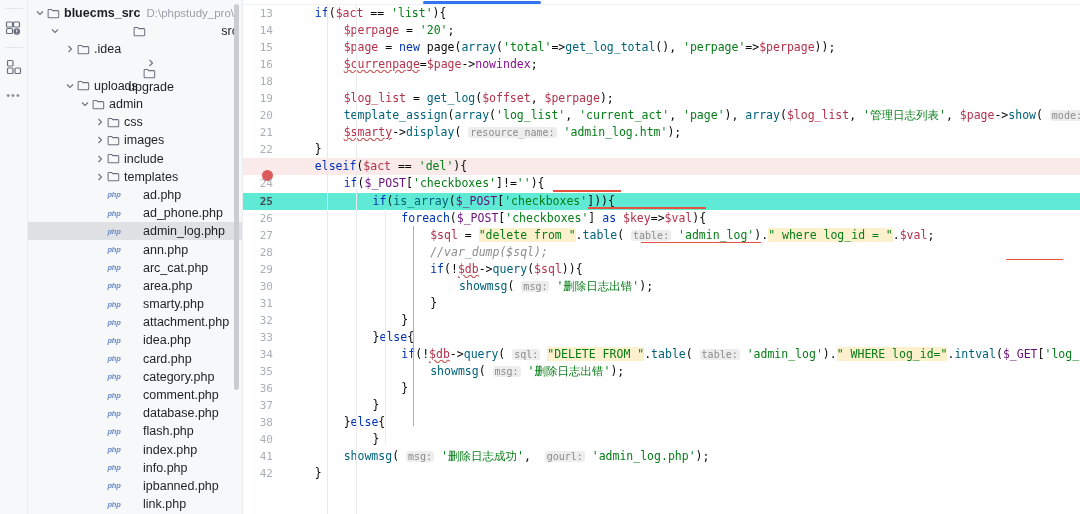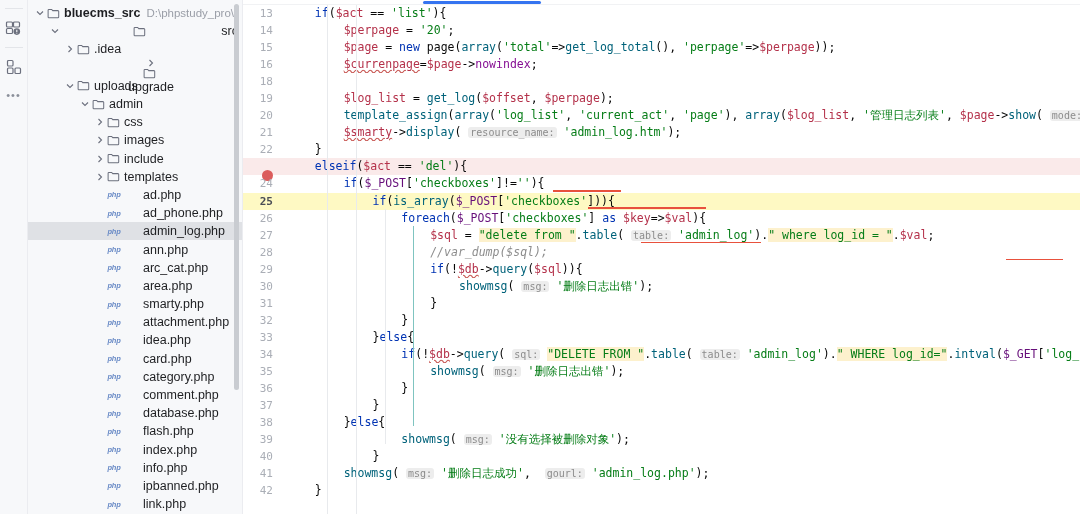--- a/index.html
+++ b/index.html
@@ -143,21 +143,21 @@
     line-height: 17.05px;
   }
   .code-row {
     position: relative;
     height: 17.05px;
     display: flex;
     align-items: center;
     white-space: pre;
   }
   .code-row.hl-red  { background: #faeaea; }
-  .code-row.hl-blue { background: #fef9c3; }
+  .code-row.hl-blue { background: #5eead4; }
 
   .gutter {
     width: 40px; min-width: 40px;
     text-align: right;
     padding-right: 10px;
     color: #aaaeb6;
     font-size: 11px;
     font-family: "DejaVu Sans Mono", monospace;
     user-select: none;
     position: relative;
@@ -487,21 +487,20 @@
         <div class="code-row"><div class="gutter">29</div><div class="code-text"><span style="display:inline-block;width:144.2px"></span><span class="kw">if</span><span class="plain">(!</span><span class="var2 wavy">$db</span><span class="plain">-&gt;</span><span class="fn">query</span><span class="plain">(</span><span class="var2">$sql</span><span class="plain">)){</span></div></div>
         <div class="code-row"><div class="gutter">30</div><div class="code-text"><span style="display:inline-block;width:173.04px"></span><span class="fn">showmsg</span><span class="plain">( </span><span class="hint">msg:</span><span class="plain"> </span><span class="str">'删除日志出错'</span><span class="plain">);</span></div></div>
         <div class="code-row"><div class="gutter">31</div><div class="code-text"><span style="display:inline-block;width:144.2px"></span><span class="plain">}</span></div></div>
         <div class="code-row"><div class="gutter">32</div><div class="code-text"><span style="display:inline-block;width:115.36px"></span><span class="plain">}</span></div></div>
         <div class="code-row"><div class="gutter">33</div><div class="code-text"><span style="display:inline-block;width:86.52px"></span><span class="plain">}</span><span class="kw">else</span><span class="plain">{</span></div></div>
         <div class="code-row"><div class="gutter">34</div><div class="code-text"><span style="display:inline-block;width:115.36px"></span><span class="kw">if</span><span class="plain">(!</span><span class="var2 wavy">$db</span><span class="plain">-&gt;</span><span class="fn">query</span><span class="plain">( </span><span class="hint">sql:</span><span class="plain"> </span><span class="str sqlhl">"DELETE FROM "</span><span class="plain">.</span><span class="fn">table</span><span class="plain">( </span><span class="hint">table:</span><span class="plain"> </span><span class="str">'admin_log'</span><span class="plain">).</span><span class="str sqlhl">" WHERE log_id="</span><span class="plain">.</span><span class="fn">intval</span><span class="plain">(</span><span class="gfield">$_GET</span><span class="plain">[</span><span class="str">'log_id'</span></div></div>
         <div class="code-row"><div class="gutter">35</div><div class="code-text"><span style="display:inline-block;width:144.2px"></span><span class="fn">showmsg</span><span class="plain">( </span><span class="hint">msg:</span><span class="plain"> </span><span class="str">'删除日志出错'</span><span class="plain">);</span></div></div>
         <div class="code-row"><div class="gutter">36</div><div class="code-text"><span style="display:inline-block;width:115.36px"></span><span class="plain">}</span></div></div>
         <div class="code-row"><div class="gutter">37</div><div class="code-text"><span style="display:inline-block;width:86.52px"></span><span class="plain">}</span></div></div>
         <div class="code-row"><div class="gutter">38</div><div class="code-text"><span style="display:inline-block;width:57.68px"></span><span class="plain">}</span><span class="kw">else</span><span class="plain">{</span></div></div>
-        <div class="code-row"><div class="gutter">39</div><div class="code-text"><span style="display:inline-block;width:115.36px"></span><span class="fn">showmsg</span><span class="plain">( </span><span class="hint">msg:</span><span class="plain"> </span><span class="str">'没有选择被删除对象'</span><span class="plain">);</span></div></div>
         <div class="code-row"><div class="gutter">40</div><div class="code-text"><span style="display:inline-block;width:86.52px"></span><span class="plain">}</span></div></div>
         <div class="code-row"><div class="gutter">41</div><div class="code-text"><span style="display:inline-block;width:57.68px"></span><span class="fn">showmsg</span><span class="plain">( </span><span class="hint">msg:</span><span class="plain"> </span><span class="str">'删除日志成功'</span><span class="plain">,  </span><span class="hint">gourl:</span><span class="plain"> </span><span class="str">'admin_log.php'</span><span class="plain">);</span></div></div>
         <div class="code-row"><div class="gutter">42</div><div class="code-text"><span style="display:inline-block;width:28.84px"></span><span class="plain">}</span></div></div>
         <div class="guide" style="left: 83.84px; top: 0px; height: 514px;"></div>
         <div class="guide" style="left: 112.68px; top: 0px; height: 514px;"></div>
         <div class="guide" style="left: 141.52px; top: 204px; height: 235px;"></div>
         <div class="guide active" style="left: 170.36px; top: 221px; height: 200px;"></div>
         <div class="redline" style="left: 310px; width: 68px; top: 185.35px; background: rgb(232, 81, 61);"></div>
         <div class="redline" style="left: 345px; width: 118px; top: 202.4px; background: rgb(232, 81, 61);"></div>
         <div class="redline" style="left: 398px; width: 120px; top: 236.5px; background: rgb(232, 81, 61);"></div>

